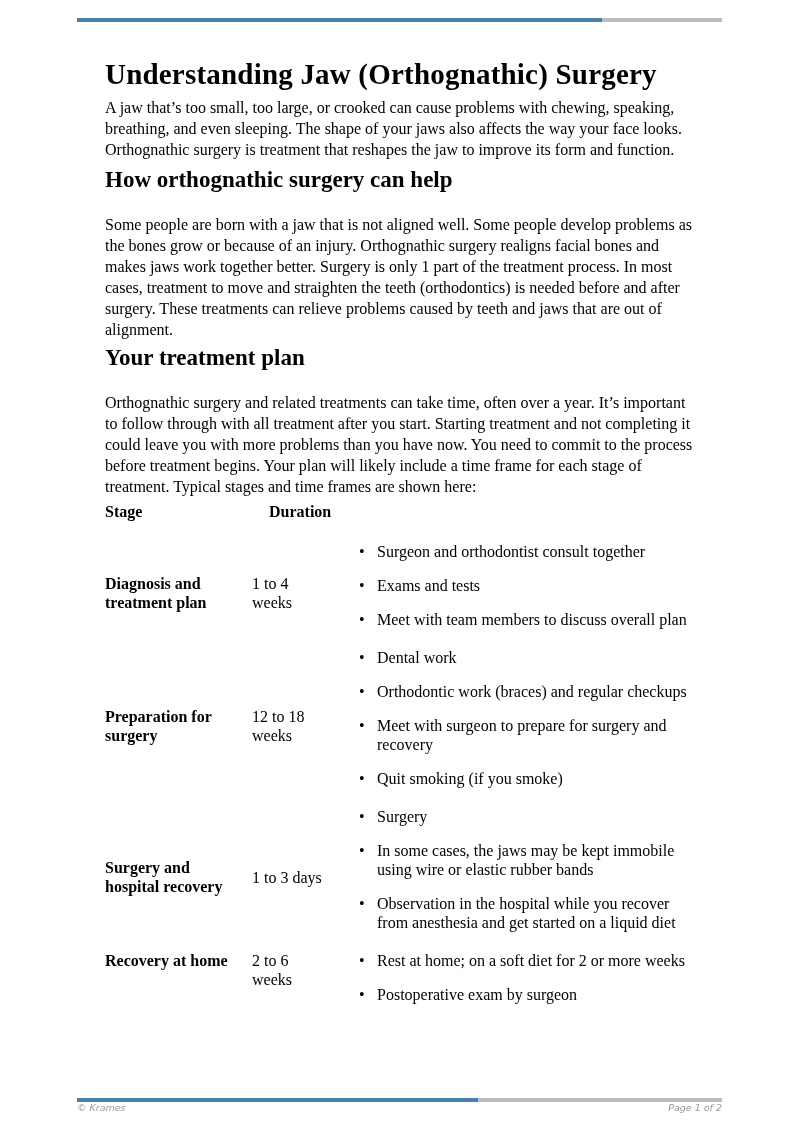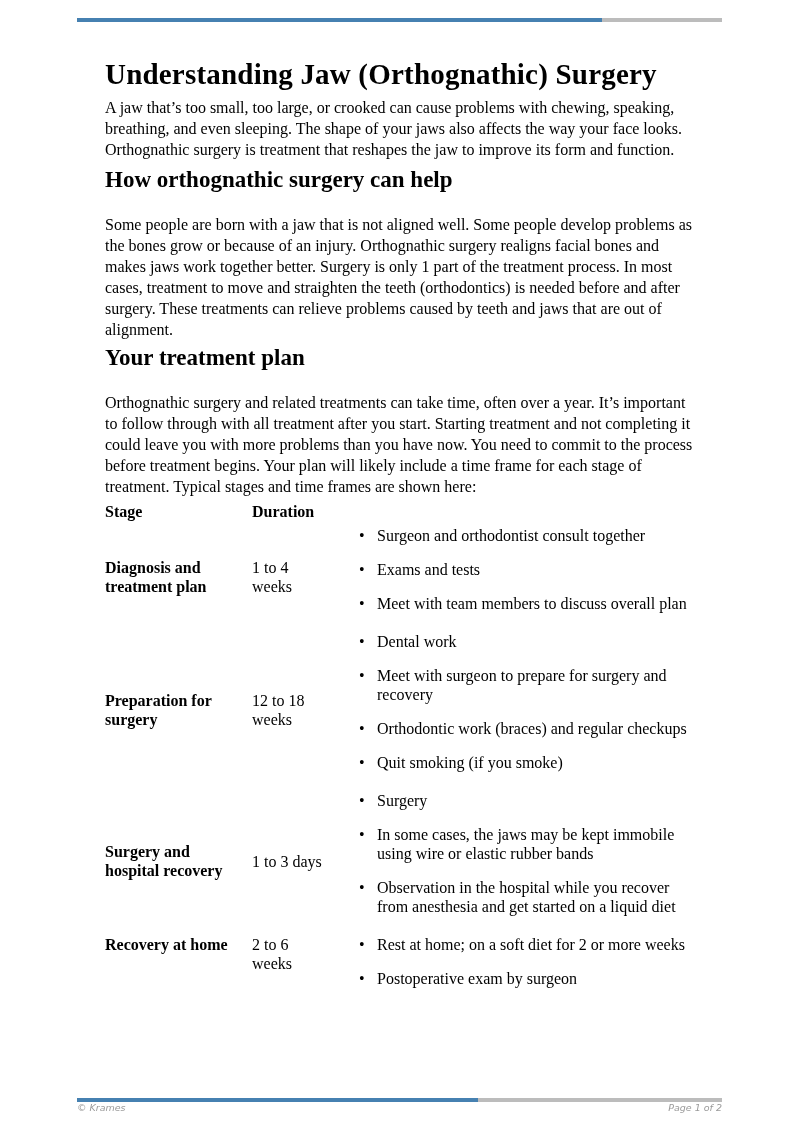--- a/index.html
+++ b/index.html
@@ -54,21 +54,21 @@
   .h2-second { margin-top: 4px; }
   .para-after-h2 { margin-top: 20px; }
 
   
   .ttable { margin-top: 6px; font-size: 16px; }
   .trow {
     display: grid;
     grid-template-columns: 147px 81px 1fr;
     align-items: center;
   }
-  .trow.header-row { align-items: start; margin-bottom: 5px; }
+  .trow.header-row { align-items: start; margin-bottom: 21px; gap: 17px; }
   .trow.row-last { align-items: start; }
   .col-head { font-weight: bold; line-height: 18px; }
   .stage-cell {
     font-weight: bold;
     line-height: 19px;
     white-space: pre-line;
     padding-right: 6px;
   }
   .duration-cell {
     line-height: 19px;
@@ -147,22 +147,22 @@
         </ul>
       </div>
 
       <div class="trow data-row">
         <div class="stage-cell">Preparation for
 surgery</div>
         <div class="duration-cell">12 to 18
 weeks</div>
         <ul class="desc-list">
           <li>Dental work</li>
+          <li>Orthodontic work (braces) and regular checkups</li>
           <li>Meet with surgeon to prepare for surgery and recovery</li>
-          <li>Orthodontic work (braces) and regular checkups</li>
           <li>Quit smoking (if you smoke)</li>
         </ul>
       </div>
 
       <div class="trow data-row">
         <div class="stage-cell">Surgery and
 hospital recovery</div>
         <div class="duration-cell">1 to 3 days</div>
         <ul class="desc-list">
           <li>Surgery</li>

